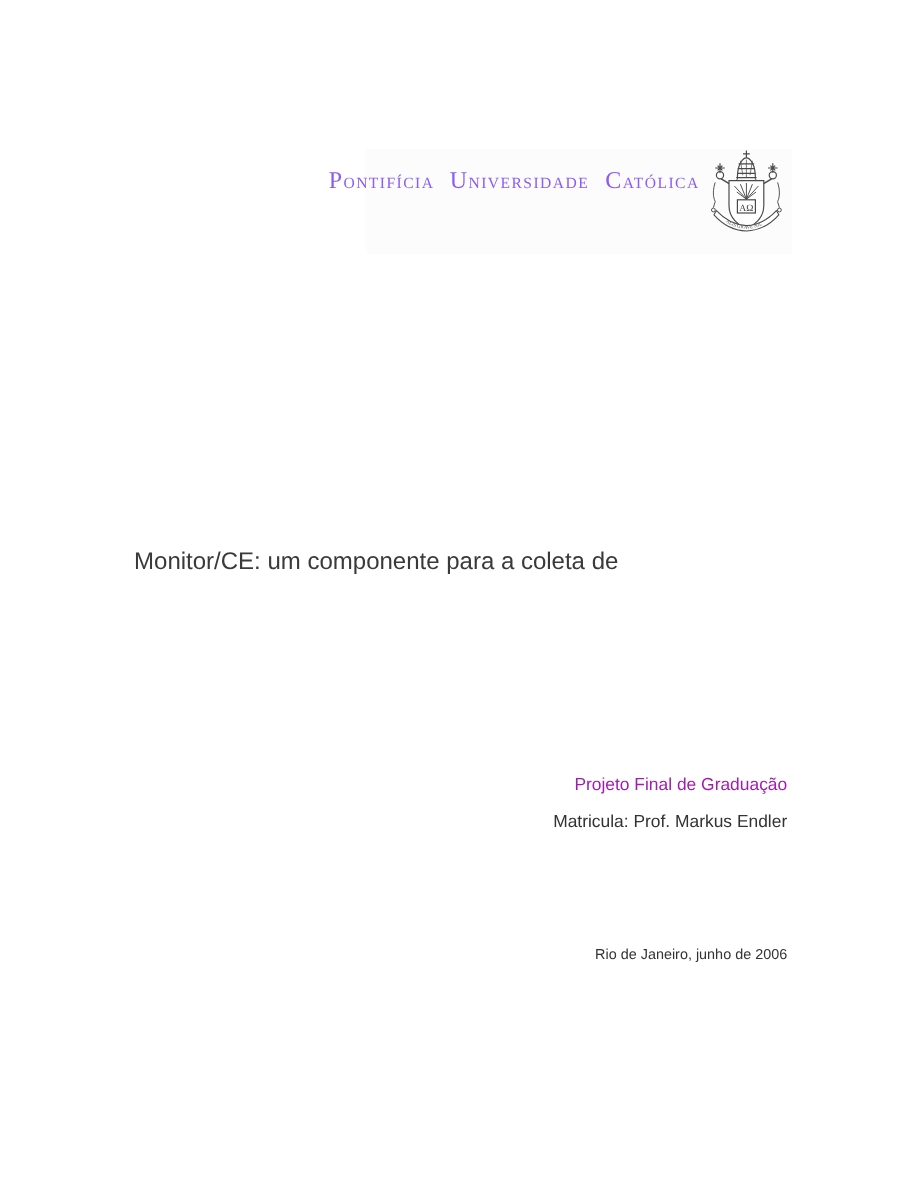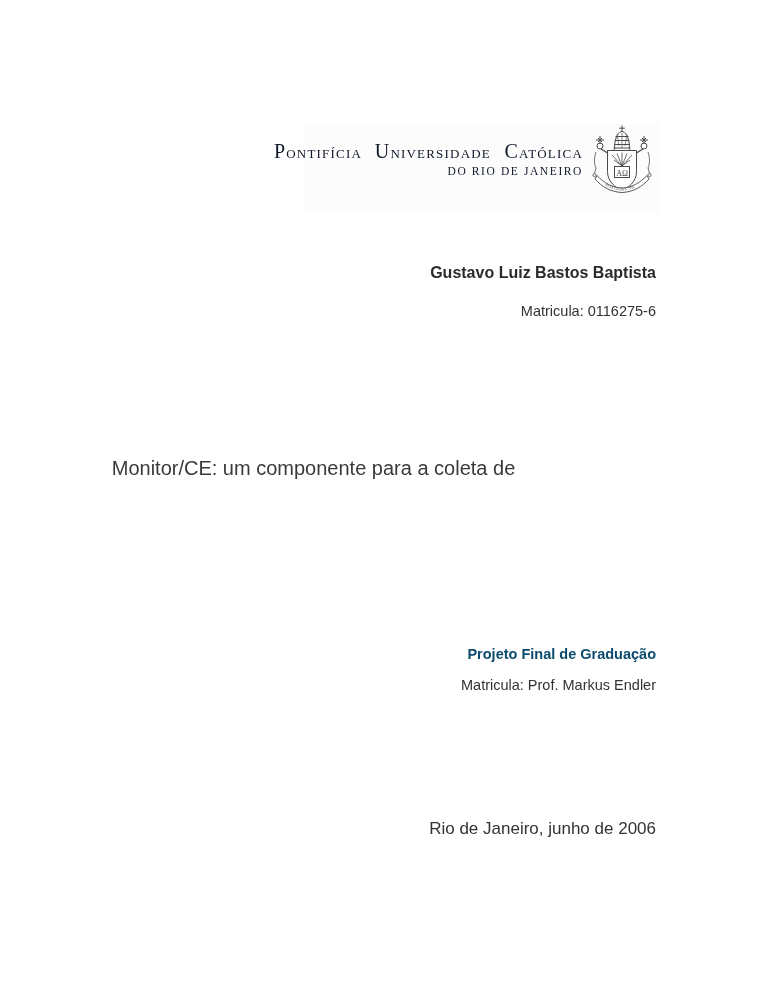--- a/index.html
+++ b/index.html
@@ -12,23 +12,23 @@
     overflow:hidden;
   }
 
   
   .logo-bg{
     position:absolute;left:305px;top:124px;width:355px;height:88px;
     background:#fcfcfc;
   }
   .wordmark{
     position:absolute;top:141px;right:185px;
-    text-align:right;
+    text-align:center;
     font-family:"Liberation Serif",serif;
-    color:#0f172a;
+    color:#8b5cf6;
     white-space:nowrap;
   }
   .wm-line1{font-size:13px;line-height:20px;letter-spacing:1.2px;}
   .wm-word{margin-left:9px;}
   .wm-word:first-child{margin-left:0;}
   .wm-init{font-size:20px;}
   .wm-line2{font-size:11.5px;line-height:13px;letter-spacing:1.6px;margin-top:1px;}
   .crest{position:absolute;left:586px;top:124px;width:72px;height:82px;}
 
   
@@ -36,42 +36,41 @@
   .author-name{font-size:16px;font-weight:bold;color:#2b2b2b;line-height:18px;}
   .matricula{font-size:14.5px;color:#333;line-height:16px;margin-top:21px;}
 
   .doc-title{
     position:absolute;top:456px;left:0;width:627px;
     text-align:center;
     font-size:20px;line-height:25px;color:#3a3a3a;
   }
 
   .project-block{position:absolute;top:646px;right:112px;text-align:right;}
-  .project-type{font-size:14.5px;font-weight:bold;color:#0c4a6e;line-height:16px;}
+  .project-type{font-size:14.5px;font-weight:normal;color:#a21caf;line-height:16px;}
   .advisor{font-size:14.5px;color:#333;line-height:16px;margin-top:15px;}
 
   .place-date{
-    position:absolute;top:819px;right:112px;
-    font-size:17px;color:#333;text-align:right;
+    position:absolute;top:788px;right:112px;
+    font-size:12px;color:#333;text-align:right;
   }
 </style>
 </head>
 <body>
 
 <div class="page">
 
   <div class="logo-bg"></div>
 
   <div class="wordmark">
     <div class="wm-line1">
       <span class="wm-word"><span class="wm-init">P</span><span>ONTIFÍCIA</span></span>
       <span class="wm-word"><span class="wm-init">U</span><span>NIVERSIDADE</span></span>
       <span class="wm-word"><span class="wm-init">C</span><span>ATÓLICA</span></span>
     </div>
-    <div class="wm-line2">DO RIO DE JANEIRO</div>
   </div>
 
   <svg class="crest" viewBox="0 0 72 82" xmlns="http://www.w3.org/2000/svg" fill="none" stroke="#4a4a4a" stroke-width="1">
 
     <path d="M36,1.5 v6 M33.2,4.2 h5.6"></path>
 
     <path d="M28.5,24 C28.5,13 33,7.5 36,7.5 C39,7.5 43.5,13 43.5,24"></path>
     <path d="M29.5,12.5 h13 M28.8,16.5 h14.4 M28.5,20.5 h15"></path>
     <path d="M27.5,24 h17"></path>
     <path d="M31,10 l2,12 M36,9 v15 M41,10 l-2,12" stroke-width="0.6"></path>
@@ -97,24 +96,20 @@
     <rect x="28.5" y="42.5" width="15" height="11" fill="#ffffff"></rect>
     <text x="36" y="51.5" text-anchor="middle" font-size="8" font-family="Liberation Serif, serif" fill="#3a3a3a" stroke="none">ΑΩ</text>
 
     <path fill="#ffffff" stroke-width="0.9" d="M9,55 C16,63 25,68 36,68.5 C47,68 56,63 63,55 L61,51.5 C54,59 46,63.5 36,64 C26,63.5 18,59 11,51.5 z"></path>
     <path id="mottoPath" d="M13,56.5 C20,63 27,66.2 36,66.6 C45,66.2 52,63 59,56.5" stroke="none"></path>
     <text font-size="4.2" font-family="Liberation Serif, serif" fill="#555" stroke="none">
       <textPath href="#mottoPath" startOffset="14%">ALIS GRAVE NIL</textPath>
     </text>
   </svg>
 
-  <div class="author-block">
-    <div class="author-name">Gustavo Luiz Bastos Baptista</div>
-    <div class="matricula">Matricula: 0116275-6</div>
-  </div>
 
   <div class="doc-title">
     <div>Monitor/CE: um componente para a coleta de</div>
   </div>
 
   <div class="project-block">
     <div class="project-type">Projeto Final de Graduação</div>
     <div class="advisor">Matricula: Prof. Markus Endler</div>
   </div>
 

